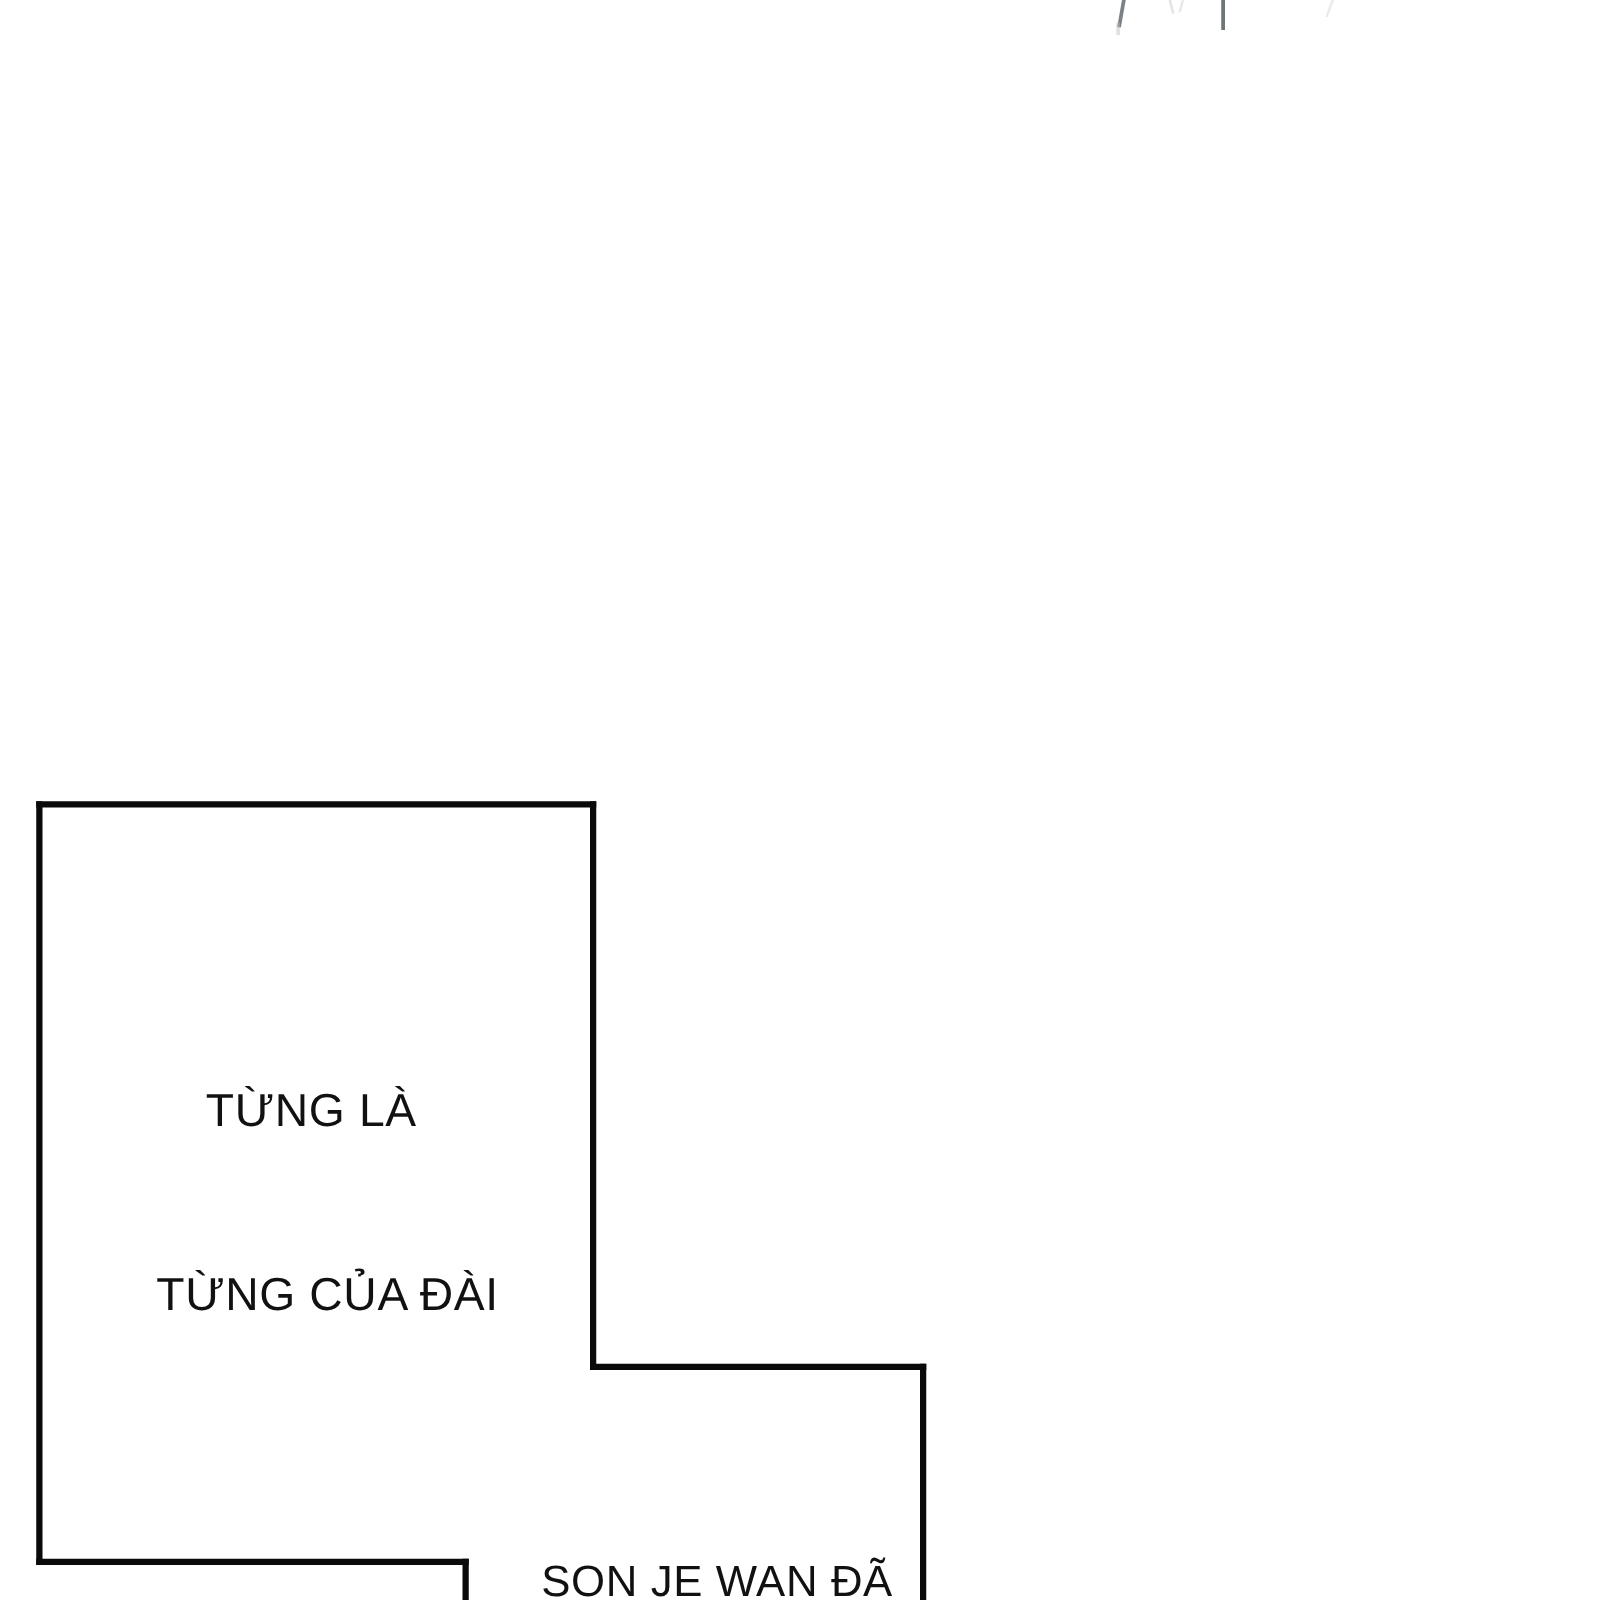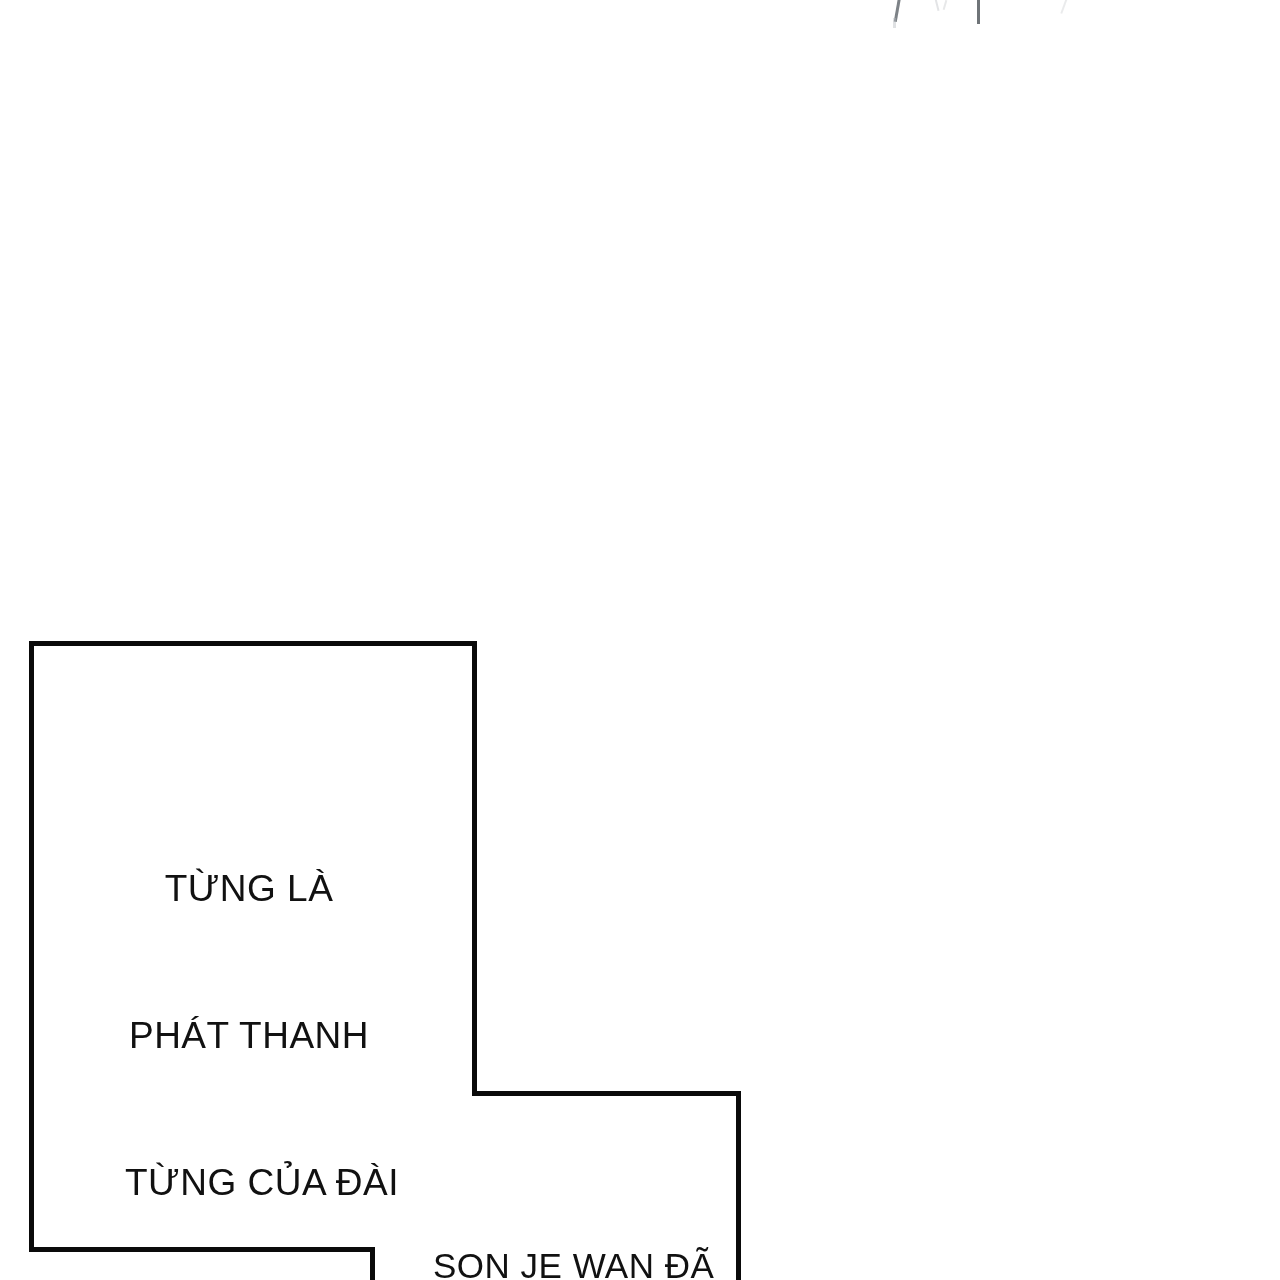--- a/index.html
+++ b/index.html
@@ -113,21 +113,20 @@
     <div class="line v" style="left:29px;  top:641px;  height:611px;"></div>
 
     <div class="line v" style="left:472px; top:641px;  height:455px;"></div>
 
     <div class="line h" style="left:29px;  top:1247px; width:346px;"></div>
 
     <div class="line v" style="left:370px; top:1247px; height:33px;"></div>
 
     <div class="dialogue" id="panel-one-dialogue">
       <span class="dialogue-line">TỪNG LÀ</span>
-      <span class="dialogue-line">PHÁT THANH</span>
       <span class="dialogue-line">TỪNG CỦA ĐÀI</span>
       
       
       
       
     </div>
   </div>
 
   <div>
 

